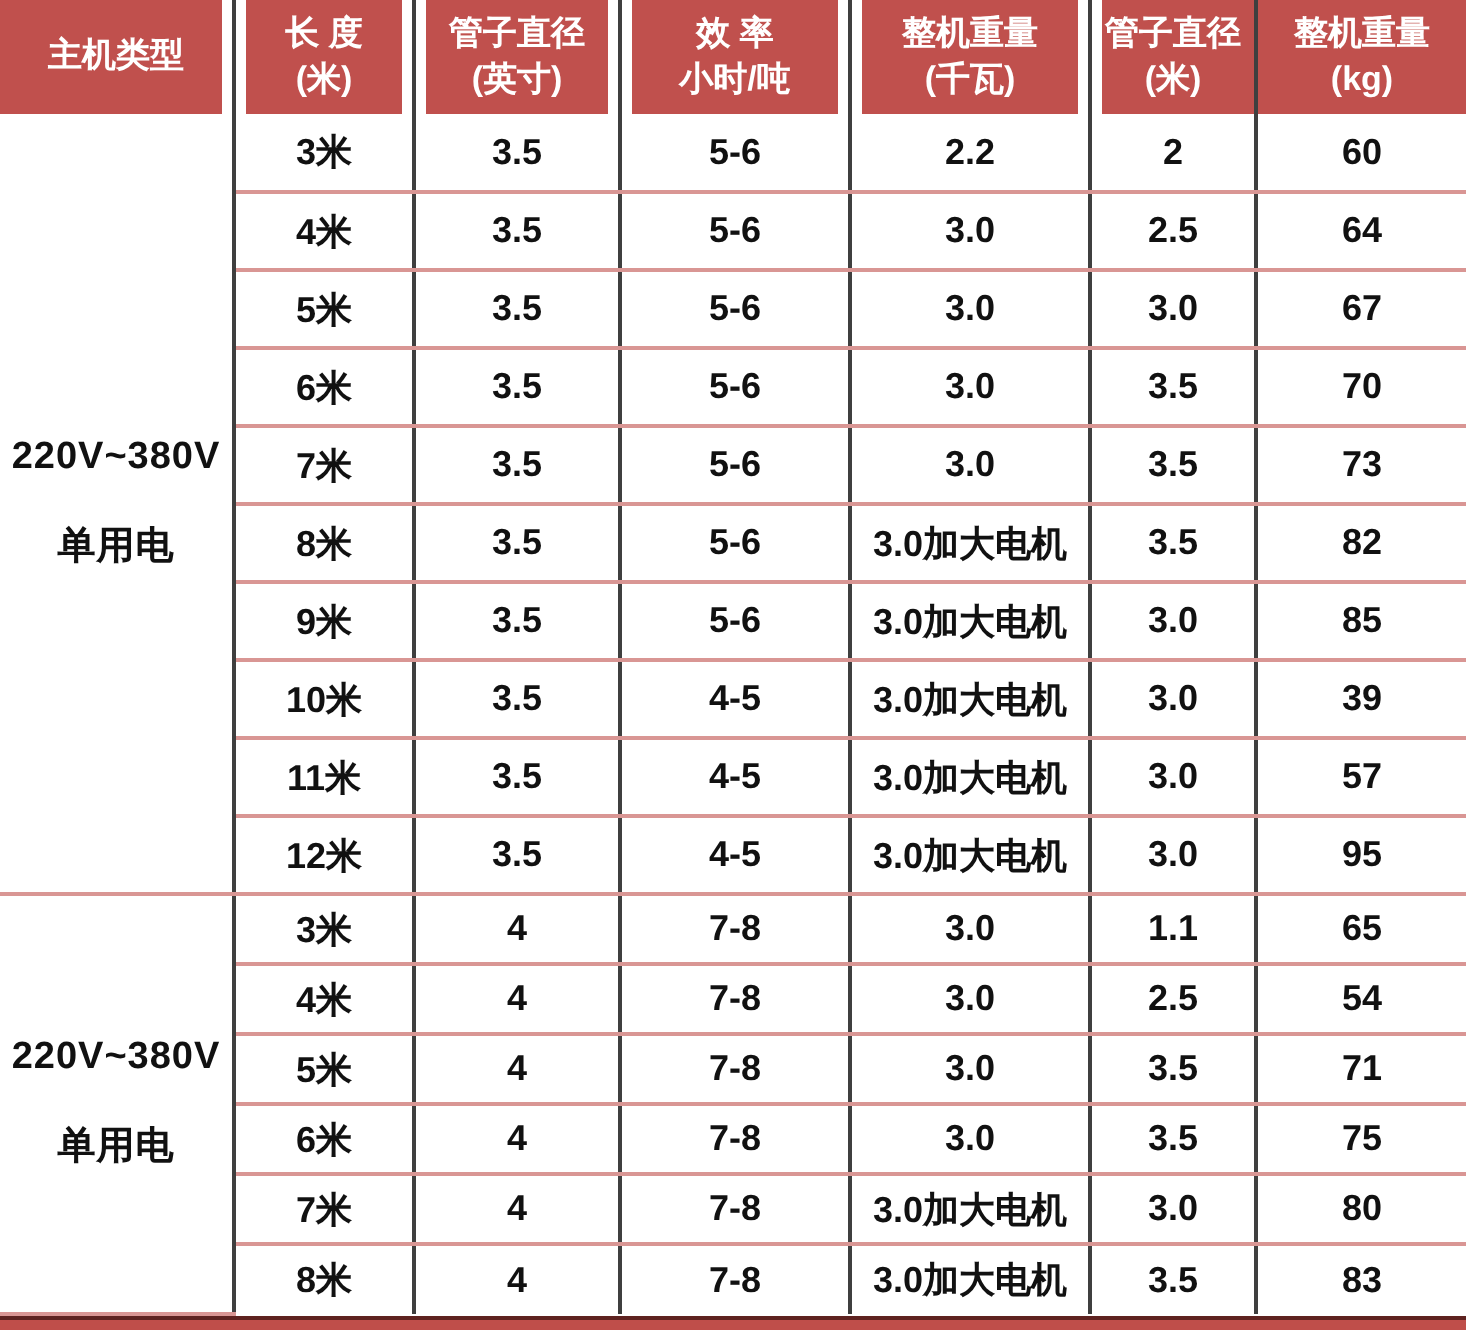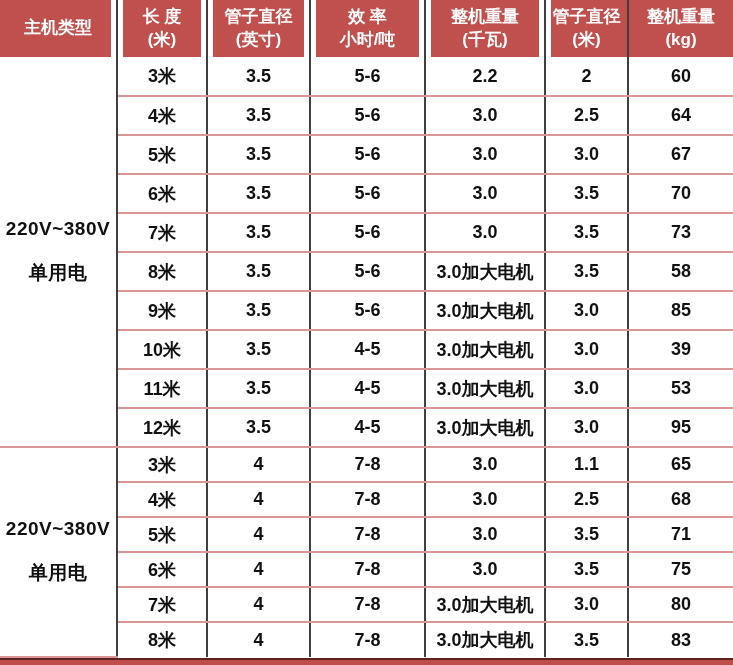--- a/index.html
+++ b/index.html
@@ -176,21 +176,21 @@
           <td>3.0</td>
           <td>3.5</td>
           <td>73</td>
         </tr>
         <tr class="g0">
           <td>8米</td>
           <td>3.5</td>
           <td>5-6</td>
           <td>3.0加大电机</td>
           <td>3.5</td>
-          <td>58</td>
+          <td>82</td>
         </tr>
         <tr class="g0">
           <td>9米</td>
           <td>3.5</td>
           <td>5-6</td>
           <td>3.0加大电机</td>
           <td>3.0</td>
           <td>85</td>
         </tr>
         <tr class="g0">
@@ -200,21 +200,21 @@
           <td>3.0加大电机</td>
           <td>3.0</td>
           <td>39</td>
         </tr>
         <tr class="g0">
           <td>11米</td>
           <td>3.5</td>
           <td>4-5</td>
           <td>3.0加大电机</td>
           <td>3.0</td>
-          <td>53</td>
+          <td>57</td>
         </tr>
         <tr class="g0">
           <td>12米</td>
           <td>3.5</td>
           <td>4-5</td>
           <td>3.0加大电机</td>
           <td>3.0</td>
           <td>95</td>
         </tr>
         <tr class="g1">
@@ -228,21 +228,21 @@
           <td>3.0</td>
           <td>1.1</td>
           <td>65</td>
         </tr>
         <tr class="g1">
           <td>4米</td>
           <td>4</td>
           <td>7-8</td>
           <td>3.0</td>
           <td>2.5</td>
-          <td>68</td>
+          <td>54</td>
         </tr>
         <tr class="g1">
           <td>5米</td>
           <td>4</td>
           <td>7-8</td>
           <td>3.0</td>
           <td>3.5</td>
           <td>71</td>
         </tr>
         <tr class="g1">

